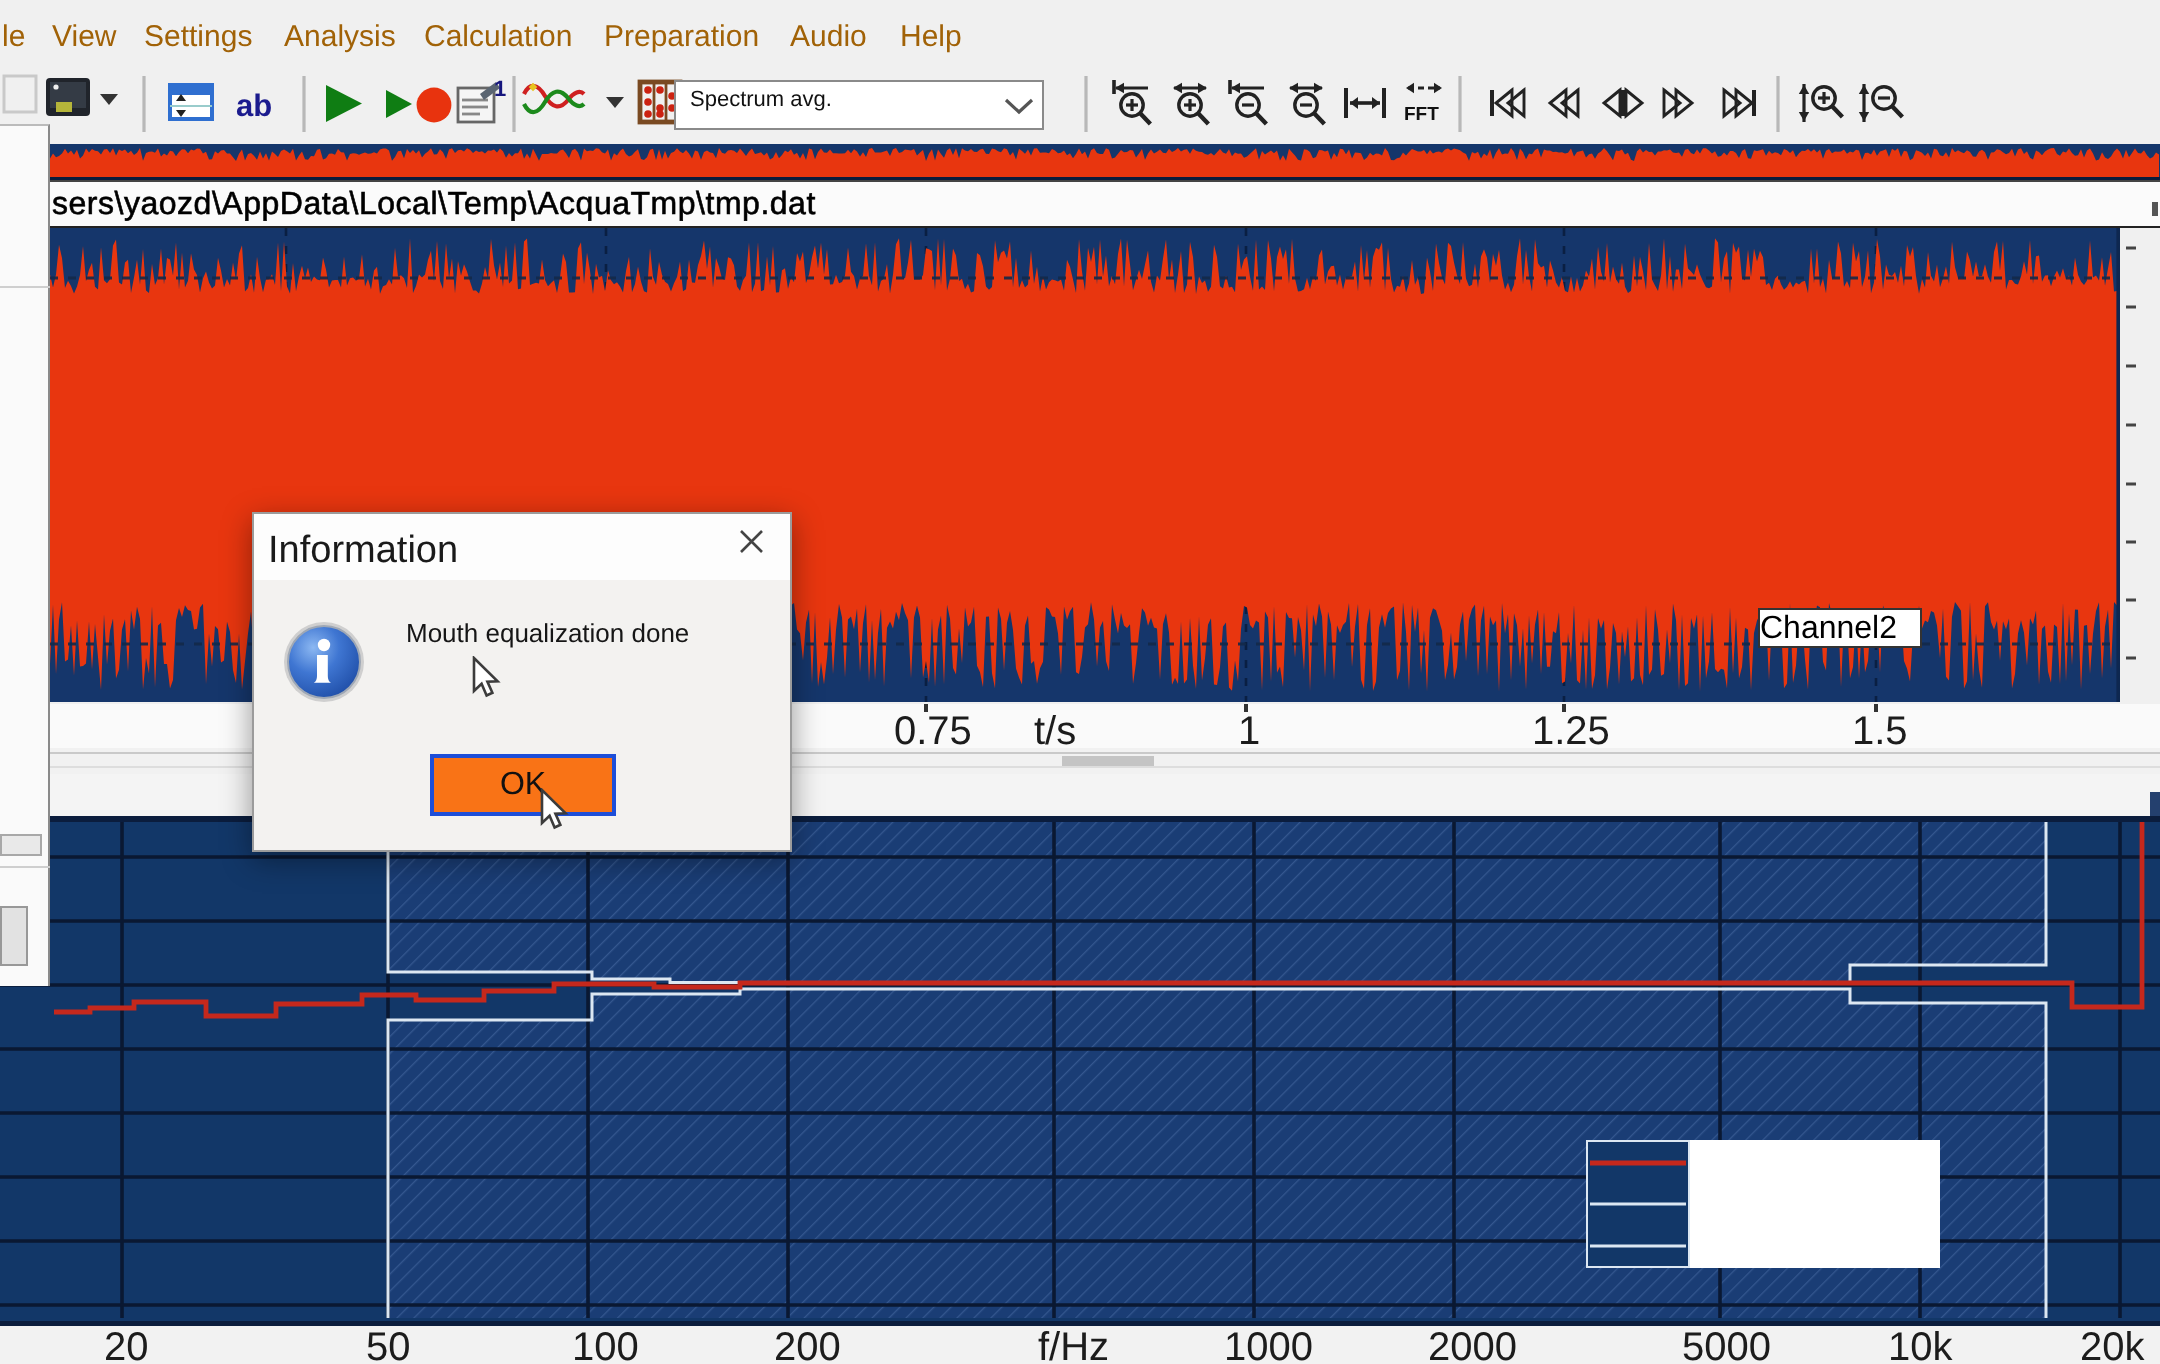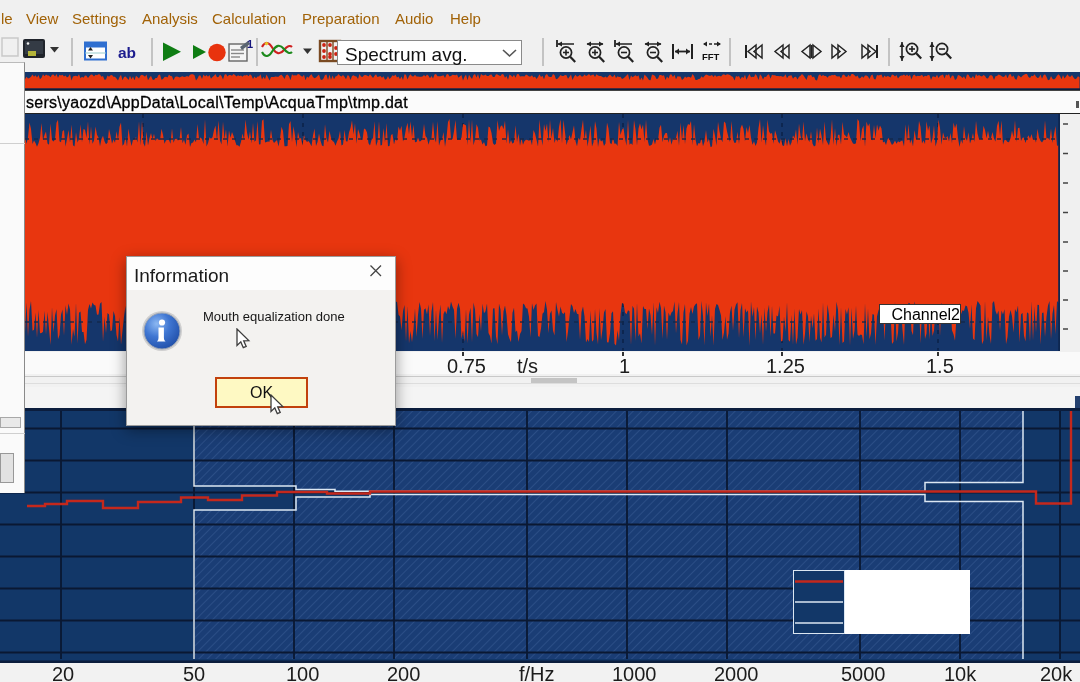--- a/index.html
+++ b/index.html
@@ -133,21 +133,21 @@
       <line x1="912" y1="46" x2="912" y2="52" stroke="#222" stroke-width="1.6"></line>
       <line x1="932" y1="42" x2="932" y2="61" stroke="#222" stroke-width="1.6"></line>
       <path d="M932,42.5 l-2.6,4.5 h5.2 Z" fill="#222"></path>
       <path d="M932,60.5 l-2.6,-4.5 h5.2 Z" fill="#222"></path>
       <circle cx="942" cy="49" r="5.6" fill="none" stroke="#222" stroke-width="1.7"></circle>
       <line x1="946.2" y1="53.3" x2="951.2" y2="58.5" stroke="#222" stroke-width="2.2"></line>
       <line x1="939" y1="49" x2="945" y2="49" stroke="#222" stroke-width="1.6"></line>
 </svg>
 
 <div class="abs" style="left:337px;top:40px;width:185px;height:25px;background:#fff;border:1px solid #8a8a8a"></div>
-<div class="abs" style="left:345px;top:44px;font-size:19px;color:#111">Spectrum avg.</div>
+<div class="abs" style="left:345px;top:44px;font-size:11px;color:#111">Spectrum avg.</div>
 <svg class="abs" style="left:500px;top:46px" width="20" height="14">
       <path d="M3,4 l6.5,6 L16,4" fill="none" stroke="#555" stroke-width="1.6"></path>
     </svg>
 
 <svg class="abs" style="left:25px;top:72px" width="1055" height="18" viewBox="0 0 1055 18">
   <rect x="0" y="0" width="1055" height="18" fill="#15366b"></rect>
   <path d="M0,7.3L1.5,4.8L3,6.6L4.5,6L6,4.8L7.5,2.4L9,4.8L10.5,3.3L12,5.4L13.5,2.9L15,7.3L16.5,5.8L18,2.2L19.5,4.3L21,2.5L22.5,3.4L24,3.6L25.5,5.3L27,2.8L28.5,2.5L30,4.5L31.5,2.1L33,5.8L34.5,2.7L36,3.5L37.5,2.8L39,4.6L40.5,3.4L42,5.5L43.5,4.4L45,2L46.5,8.4L48,4.5L49.5,3.9L51,3.7L52.5,4.4L54,2.2L55.5,6.3L57,4.7L58.5,5.8L60,3.4L61.5,3.7L63,6.1L64.5,4L66,2.6L67.5,2.8L69,4.6L70.5,2.7L72,3.2L73.5,2.2L75,2.4L76.5,4.7L78,3.9L79.5,7.7L81,7.6L82.5,3.6L84,4.7L85.5,3.2L87,3L88.5,4.7L90,4.7L91.5,6.6L93,8.5L94.5,4.9L96,2.8L97.5,8.2L99,5L100.5,4.5L102,5.9L103.5,7.9L105,3.8L106.5,7.3L108,4.6L109.5,8.3L111,3.7L112.5,5L114,6.5L115.5,3.5L117,2.7L118.5,3.6L120,4.8L121.5,2.4L123,8.2L124.5,5.8L126,3.8L127.5,7.6L129,7.9L130.5,6L132,6.1L133.5,2.9L135,2.5L136.5,7.7L138,7.1L139.5,4.9L141,4.8L142.5,5.4L144,2.5L145.5,4.1L147,4.2L148.5,8.3L150,5L151.5,4.6L153,4.8L154.5,5.4L156,4.8L157.5,4.2L159,4.9L160.5,4.7L162,4.1L163.5,4.7L165,2.8L166.5,2.2L168,2.3L169.5,3.2L171,8.4L172.5,6.5L174,3.6L175.5,3.4L177,7.1L178.5,2.5L180,4.5L181.5,3L183,4.8L184.5,3.1L186,6.7L187.5,4.9L189,3.8L190.5,2.1L192,5.2L193.5,5.1L195,2.6L196.5,4.1L198,7.4L199.5,2.8L201,2.1L202.5,4.5L204,3.1L205.5,2.9L207,3.8L208.5,2.1L210,2.9L211.5,4.5L213,3.2L214.5,4L216,3.6L217.5,4.7L219,3.3L220.5,3.4L222,2.8L223.5,4.3L225,2.3L226.5,3.6L228,6.9L229.5,4.5L231,6.2L232.5,4.6L234,4.6L235.5,2.2L237,7.4L238.5,4.7L240,7.2L241.5,2.4L243,5.2L244.5,8.4L246,5L247.5,5L249,5L250.5,4.5L252,4.7L253.5,4.8L255,3.2L256.5,2.8L258,4.6L259.5,7L261,3.3L262.5,2.4L264,4.3L265.5,8.2L267,2.3L268.5,3.6L270,3.2L271.5,3.5L273,2.1L274.5,2.4L276,4.1L277.5,4.7L279,2.7L280.5,8.2L282,4.6L283.5,5.7L285,3.5L286.5,2.3L288,5L289.5,6.3L291,5.6L292.5,3.9L294,2.6L295.5,7.5L297,8L298.5,6.6L300,2.9L301.5,2.4L303,8L304.5,2.6L306,7.8L307.5,3.4L309,7.3L310.5,4.5L312,3.9L313.5,2.1L315,3.8L316.5,4.6L318,3L319.5,4.7L321,7.3L322.5,3.2L324,3.7L325.5,7.9L327,4L328.5,3.2L330,4.3L331.5,4.5L333,7.1L334.5,2L336,4.4L337.5,4.9L339,3.3L340.5,3L342,3.4L343.5,4.5L345,2.3L346.5,4L348,6L349.5,3.8L351,2.3L352.5,5L354,4.6L355.5,4.1L357,5.7L358.5,4.3L360,7.7L361.5,6.9L363,4L364.5,7.1L366,5.5L367.5,3.2L369,4.1L370.5,2.6L372,5.4L373.5,4.4L375,7.2L376.5,4.5L378,8L379.5,2.3L381,2.8L382.5,7.6L384,4L385.5,2.3L387,4.2L388.5,4.4L390,2.8L391.5,4.6L393,4.6L394.5,4.8L396,4.7L397.5,4.6L399,2.9L400.5,4.6L402,2.6L403.5,3.7L405,6.3L406.5,4.1L408,6.5L409.5,2.5L411,2L412.5,4.3L414,4.3L415.5,4.3L417,3.8L418.5,3.2L420,6L421.5,2.6L423,2L424.5,4.5L426,4L427.5,2.7L429,3L430.5,3.2L432,2.5L433.5,5.7L435,4.2L436.5,3L438,8.5L439.5,4.7L441,2.6L442.5,8.2L444,2.7L445.5,5L447,6.9L448.5,3.1L450,2.1L451.5,5.5L453,2.1L454.5,7.1L456,2.1L457.5,3.3L459,3.6L460.5,2.5L462,3.9L463.5,4L465,2.8L466.5,2.4L468,4.9L469.5,5L471,2.3L472.5,2.6L474,3.6L475.5,4.1L477,2.1L478.5,2.6L480,5.8L481.5,4L483,7.8L484.5,2.4L486,3.5L487.5,4.9L489,2.7L490.5,5.7L492,2.3L493.5,2.1L495,4.4L496.5,4.2L498,4.3L499.5,4.6L501,2.5L502.5,3.3L504,4.6L505.5,4.4L507,3.2L508.5,5.6L510,4.6L511.5,7.1L513,5L514.5,2.2L516,5.1L517.5,3.8L519,7.2L520.5,3.1L522,2.1L523.5,4.5L525,5L526.5,5L528,2.1L529.5,2.9L531,7.2L532.5,6.8L534,4.9L535.5,3L537,4.1L538.5,4L540,3L541.5,3.2L543,6.7L544.5,4.7L546,2.5L547.5,7.9L549,4.8L550.5,2.7L552,4.7L553.5,3.9L555,2.7L556.5,4.4L558,4.6L559.5,2.4L561,4L562.5,3.2L564,2L565.5,3.8L567,2.9L568.5,2.6L570,4.9L571.5,2.2L573,3.4L574.5,3.9L576,4L577.5,5L579,5.4L580.5,4.5L582,5.7L583.5,4.1L585,2.5L586.5,4.2L588,4.9L589.5,2.6L591,6.1L592.5,4.3L594,4.9L595.5,4.8L597,6.9L598.5,6.3L600,4.9L601.5,3.5L603,2.1L604.5,7.9L606,3.5L607.5,5.2L609,4.2L610.5,3.2L612,4.6L613.5,3.2L615,8.2L616.5,5.6L618,8.4L619.5,2.4L621,4.1L622.5,5.7L624,7.9L625.5,8.2L627,2.6L628.5,2.9L630,4L631.5,7.1L633,6.5L634.5,3L636,3.1L637.5,3.7L639,3.3L640.5,7.9L642,4.5L643.5,6.6L645,2.4L646.5,2.6L648,5.1L649.5,2.8L651,7.3L652.5,4.3L654,4.4L655.5,4.6L657,8L658.5,6.7L660,4.4L661.5,5.7L663,4.8L664.5,4.9L666,5.8L667.5,2L669,3.9L670.5,8L672,8.1L673.5,7.1L675,6.7L676.5,4.3L678,5.7L679.5,4L681,2.5L682.5,3.1L684,3.7L685.5,3.8L687,3L688.5,5.1L690,3L691.5,4.8L693,4L694.5,3.7L696,4.4L697.5,2.7L699,2.2L700.5,3.2L702,2.3L703.5,2.6L705,3.1L706.5,4.3L708,5L709.5,8.4L711,4L712.5,4.7L714,3.9L715.5,7.2L717,4.7L718.5,6L720,2.8L721.5,7.8L723,4.4L724.5,2.1L726,5.3L727.5,4.8L729,4.9L730.5,2L732,4L733.5,8L735,2.3L736.5,4.1L738,7.6L739.5,4.8L741,5.1L742.5,3L744,2.2L745.5,6.7L747,2.7L748.5,3.2L750,3.3L751.5,4L753,3.9L754.5,4.3L756,4.1L757.5,4.8L759,4.4L760.5,2.3L762,6.3L763.5,4L765,3.6L766.5,3.2L768,6.7L769.5,5.1L771,4.7L772.5,7.4L774,4.8L775.5,3.7L777,2L778.5,3.6L780,5.7L781.5,8.1L783,3.2L784.5,3.5L786,2.7L787.5,5.3L789,4.4L790.5,7.9L792,8.5L793.5,3.6L795,2.2L796.5,4.2L798,3L799.5,4L801,3.9L802.5,5.8L804,3.8L805.5,3.8L807,3.1L808.5,3.3L810,2.7L811.5,4.2L813,4.5L814.5,4.2L816,6.4L817.5,2.9L819,2.5L820.5,4.5L822,5.1L823.5,2.8L825,4.8L826.5,2.1L828,2.1L829.5,3.2L831,4.7L832.5,3.6L834,6.4L835.5,6L837,4.3L838.5,5.7L840,3.5L841.5,3.5L843,4.5L844.5,7L846,3.5L847.5,2.5L849,7.1L850.5,7.4L852,3.1L853.5,3.5L855,3.1L856.5,2.6L858,5.9L859.5,3.4L861,4.9L862.5,4.1L864,4.5L865.5,5.6L867,2.5L868.5,3.1L870,4.5L871.5,3.1L873,6.6L874.5,4.6L876,3.4L877.5,3.5L879,2.5L880.5,3.9L882,2.6L883.5,4.2L885,2.7L886.5,7.4L888,3.4L889.5,2.5L891,4.6L892.5,3.7L894,3.9L895.5,3.7L897,2.8L898.5,4.9L900,3.7L901.5,4.2L903,2.9L904.5,3.3L906,8L907.5,4.5L909,4.4L910.5,5.2L912,2.8L913.5,5.9L915,3.8L916.5,3.2L918,2.6L919.5,6.5L921,2.4L922.5,3.4L924,2.1L925.5,6.5L927,3.4L928.5,3.8L930,8.1L931.5,7.1L933,3.1L934.5,3.6L936,4.4L937.5,6L939,4.2L940.5,7.3L942,2.4L943.5,2.7L945,5.6L946.5,6.1L948,4.1L949.5,6.8L951,2L952.5,4.1L954,3.1L955.5,4L957,4.6L958.5,3.1L960,4L961.5,6.2L963,6.4L964.5,3.7L966,2.9L967.5,4.1L969,7.9L970.5,4.2L972,4.1L973.5,2.6L975,3L976.5,4.1L978,5.1L979.5,4.5L981,2.4L982.5,6.2L984,2.7L985.5,2.1L987,5L988.5,3.6L990,6.9L991.5,7.8L993,3.3L994.5,4L996,5.6L997.5,3.8L999,2.7L1000.5,2.1L1002,2L1003.5,5L1005,5.9L1006.5,3.8L1008,4.2L1009.5,2.3L1011,4.5L1012.5,5.9L1014,5.6L1015.5,2.6L1017,6.8L1018.5,3.2L1020,2.2L1021.5,4.8L1023,8.3L1024.5,7.8L1026,4.1L1027.5,6.8L1029,7.5L1030.5,6.3L1032,3.8L1033.5,2.3L1035,3.9L1036.5,7.2L1038,2.9L1039.5,6.6L1041,4.5L1042.5,2.3L1044,4.5L1045.5,4.8L1047,3.1L1048.5,5.6L1050,7.2L1051.5,6.5L1053,4.2L1054.5,5.3L1054.5,16.5L1053,16.5L1051.5,16.5L1050,16.5L1048.5,16.5L1047,16.5L1045.5,16.5L1044,16.5L1042.5,16.5L1041,16.5L1039.5,16.5L1038,16.5L1036.5,16.5L1035,16.5L1033.5,16.5L1032,16.5L1030.5,16.5L1029,16.5L1027.5,16.5L1026,16.5L1024.5,16.5L1023,16.5L1021.5,16.5L1020,16.5L1018.5,16.5L1017,16.5L1015.5,16.5L1014,16.5L1012.5,16.5L1011,16.5L1009.5,16.5L1008,16.5L1006.5,16.5L1005,16.5L1003.5,16.5L1002,16.5L1000.5,16.5L999,16.5L997.5,16.5L996,16.5L994.5,16.5L993,16.5L991.5,16.5L990,16.5L988.5,16.5L987,16.5L985.5,16.5L984,16.5L982.5,16.5L981,16.5L979.5,16.5L978,16.5L976.5,16.5L975,16.5L973.5,16.5L972,16.5L970.5,16.5L969,16.5L967.5,16.5L966,16.5L964.5,16.5L963,16.5L961.5,16.5L960,16.5L958.5,16.5L957,16.5L955.5,16.5L954,16.5L952.5,16.5L951,16.5L949.5,16.5L948,16.5L946.5,16.5L945,16.5L943.5,16.5L942,16.5L940.5,16.5L939,16.5L937.5,16.5L936,16.5L934.5,16.5L933,16.5L931.5,16.5L930,16.5L928.5,16.5L927,16.5L925.5,16.5L924,16.5L922.5,16.5L921,16.5L919.5,16.5L918,16.5L916.5,16.5L915,16.5L913.5,16.5L912,16.5L910.5,16.5L909,16.5L907.5,16.5L906,16.5L904.5,16.5L903,16.5L901.5,16.5L900,16.5L898.5,16.5L897,16.5L895.5,16.5L894,16.5L892.5,16.5L891,16.5L889.5,16.5L888,16.5L886.5,16.5L885,16.5L883.5,16.5L882,16.5L880.5,16.5L879,16.5L877.5,16.5L876,16.5L874.5,16.5L873,16.5L871.5,16.5L870,16.5L868.5,16.5L867,16.5L865.5,16.5L864,16.5L862.5,16.5L861,16.5L859.5,16.5L858,16.5L856.5,16.5L855,16.5L853.5,16.5L852,16.5L850.5,16.5L849,16.5L847.5,16.5L846,16.5L844.5,16.5L843,16.5L841.5,16.5L840,16.5L838.5,16.5L837,16.5L835.5,16.5L834,16.5L832.5,16.5L831,16.5L829.5,16.5L828,16.5L826.5,16.5L825,16.5L823.5,16.5L822,16.5L820.5,16.5L819,16.5L817.5,16.5L816,16.5L814.5,16.5L813,16.5L811.5,16.5L810,16.5L808.5,16.5L807,16.5L805.5,16.5L804,16.5L802.5,16.5L801,16.5L799.5,16.5L798,16.5L796.5,16.5L795,16.5L793.5,16.5L792,16.5L790.5,16.5L789,16.5L787.5,16.5L786,16.5L784.5,16.5L783,16.5L781.5,16.5L780,16.5L778.5,16.5L777,16.5L775.5,16.5L774,16.5L772.5,16.5L771,16.5L769.5,16.5L768,16.5L766.5,16.5L765,16.5L763.5,16.5L762,16.5L760.5,16.5L759,16.5L757.5,16.5L756,16.5L754.5,16.5L753,16.5L751.5,16.5L750,16.5L748.5,16.5L747,16.5L745.5,16.5L744,16.5L742.5,16.5L741,16.5L739.5,16.5L738,16.5L736.5,16.5L735,16.5L733.5,16.5L732,16.5L730.5,16.5L729,16.5L727.5,16.5L726,16.5L724.5,16.5L723,16.5L721.5,16.5L720,16.5L718.5,16.5L717,16.5L715.5,16.5L714,16.5L712.5,16.5L711,16.5L709.5,16.5L708,16.5L706.5,16.5L705,16.5L703.5,16.5L702,16.5L700.5,16.5L699,16.5L697.5,16.5L696,16.5L694.5,16.5L693,16.5L691.5,16.5L690,16.5L688.5,16.5L687,16.5L685.5,16.5L684,16.5L682.5,16.5L681,16.5L679.5,16.5L678,16.5L676.5,16.5L675,16.5L673.5,16.5L672,16.5L670.5,16.5L669,16.5L667.5,16.5L666,16.5L664.5,16.5L663,16.5L661.5,16.5L660,16.5L658.5,16.5L657,16.5L655.5,16.5L654,16.5L652.5,16.5L651,16.5L649.5,16.5L648,16.5L646.5,16.5L645,16.5L643.5,16.5L642,16.5L640.5,16.5L639,16.5L637.5,16.5L636,16.5L634.5,16.5L633,16.5L631.5,16.5L630,16.5L628.5,16.5L627,16.5L625.5,16.5L624,16.5L622.5,16.5L621,16.5L619.5,16.5L618,16.5L616.5,16.5L615,16.5L613.5,16.5L612,16.5L610.5,16.5L609,16.5L607.5,16.5L606,16.5L604.5,16.5L603,16.5L601.5,16.5L600,16.5L598.5,16.5L597,16.5L595.5,16.5L594,16.5L592.5,16.5L591,16.5L589.5,16.5L588,16.5L586.5,16.5L585,16.5L583.5,16.5L582,16.5L580.5,16.5L579,16.5L577.5,16.5L576,16.5L574.5,16.5L573,16.5L571.5,16.5L570,16.5L568.5,16.5L567,16.5L565.5,16.5L564,16.5L562.5,16.5L561,16.5L559.5,16.5L558,16.5L556.5,16.5L555,16.5L553.5,16.5L552,16.5L550.5,16.5L549,16.5L547.5,16.5L546,16.5L544.5,16.5L543,16.5L541.5,16.5L540,16.5L538.5,16.5L537,16.5L535.5,16.5L534,16.5L532.5,16.5L531,16.5L529.5,16.5L528,16.5L526.5,16.5L525,16.5L523.5,16.5L522,16.5L520.5,16.5L519,16.5L517.5,16.5L516,16.5L514.5,16.5L513,16.5L511.5,16.5L510,16.5L508.5,16.5L507,16.5L505.5,16.5L504,16.5L502.5,16.5L501,16.5L499.5,16.5L498,16.5L496.5,16.5L495,16.5L493.5,16.5L492,16.5L490.5,16.5L489,16.5L487.5,16.5L486,16.5L484.5,16.5L483,16.5L481.5,16.5L480,16.5L478.5,16.5L477,16.5L475.5,16.5L474,16.5L472.5,16.5L471,16.5L469.5,16.5L468,16.5L466.5,16.5L465,16.5L463.5,16.5L462,16.5L460.5,16.5L459,16.5L457.5,16.5L456,16.5L454.5,16.5L453,16.5L451.5,16.5L450,16.5L448.5,16.5L447,16.5L445.5,16.5L444,16.5L442.5,16.5L441,16.5L439.5,16.5L438,16.5L436.5,16.5L435,16.5L433.5,16.5L432,16.5L430.5,16.5L429,16.5L427.5,16.5L426,16.5L424.5,16.5L423,16.5L421.5,16.5L420,16.5L418.5,16.5L417,16.5L415.5,16.5L414,16.5L412.5,16.5L411,16.5L409.5,16.5L408,16.5L406.5,16.5L405,16.5L403.5,16.5L402,16.5L400.5,16.5L399,16.5L397.5,16.5L396,16.5L394.5,16.5L393,16.5L391.5,16.5L390,16.5L388.5,16.5L387,16.5L385.5,16.5L384,16.5L382.5,16.5L381,16.5L379.5,16.5L378,16.5L376.5,16.5L375,16.5L373.5,16.5L372,16.5L370.5,16.5L369,16.5L367.5,16.5L366,16.5L364.5,16.5L363,16.5L361.5,16.5L360,16.5L358.5,16.5L357,16.5L355.5,16.5L354,16.5L352.5,16.5L351,16.5L349.5,16.5L348,16.5L346.5,16.5L345,16.5L343.5,16.5L342,16.5L340.5,16.5L339,16.5L337.5,16.5L336,16.5L334.5,16.5L333,16.5L331.5,16.5L330,16.5L328.5,16.5L327,16.5L325.5,16.5L324,16.5L322.5,16.5L321,16.5L319.5,16.5L318,16.5L316.5,16.5L315,16.5L313.5,16.5L312,16.5L310.5,16.5L309,16.5L307.5,16.5L306,16.5L304.5,16.5L303,16.5L301.5,16.5L300,16.5L298.5,16.5L297,16.5L295.5,16.5L294,16.5L292.5,16.5L291,16.5L289.5,16.5L288,16.5L286.5,16.5L285,16.5L283.5,16.5L282,16.5L280.5,16.5L279,16.5L277.5,16.5L276,16.5L274.5,16.5L273,16.5L271.5,16.5L270,16.5L268.5,16.5L267,16.5L265.5,16.5L264,16.5L262.5,16.5L261,16.5L259.5,16.5L258,16.5L256.5,16.5L255,16.5L253.5,16.5L252,16.5L250.5,16.5L249,16.5L247.5,16.5L246,16.5L244.5,16.5L243,16.5L241.5,16.5L240,16.5L238.5,16.5L237,16.5L235.5,16.5L234,16.5L232.5,16.5L231,16.5L229.5,16.5L228,16.5L226.5,16.5L225,16.5L223.5,16.5L222,16.5L220.5,16.5L219,16.5L217.5,16.5L216,16.5L214.5,16.5L213,16.5L211.5,16.5L210,16.5L208.5,16.5L207,16.5L205.5,16.5L204,16.5L202.5,16.5L201,16.5L199.5,16.5L198,16.5L196.5,16.5L195,16.5L193.5,16.5L192,16.5L190.5,16.5L189,16.5L187.5,16.5L186,16.5L184.5,16.5L183,16.5L181.5,16.5L180,16.5L178.5,16.5L177,16.5L175.5,16.5L174,16.5L172.5,16.5L171,16.5L169.5,16.5L168,16.5L166.5,16.5L165,16.5L163.5,16.5L162,16.5L160.5,16.5L159,16.5L157.5,16.5L156,16.5L154.5,16.5L153,16.5L151.5,16.5L150,16.5L148.5,16.5L147,16.5L145.5,16.5L144,16.5L142.5,16.5L141,16.5L139.5,16.5L138,16.5L136.5,16.5L135,16.5L133.5,16.5L132,16.5L130.5,16.5L129,16.5L127.5,16.5L126,16.5L124.5,16.5L123,16.5L121.5,16.5L120,16.5L118.5,16.5L117,16.5L115.5,16.5L114,16.5L112.5,16.5L111,16.5L109.5,16.5L108,16.5L106.5,16.5L105,16.5L103.5,16.5L102,16.5L100.5,16.5L99,16.5L97.5,16.5L96,16.5L94.5,16.5L93,16.5L91.5,16.5L90,16.5L88.5,16.5L87,16.5L85.5,16.5L84,16.5L82.5,16.5L81,16.5L79.5,16.5L78,16.5L76.5,16.5L75,16.5L73.5,16.5L72,16.5L70.5,16.5L69,16.5L67.5,16.5L66,16.5L64.5,16.5L63,16.5L61.5,16.5L60,16.5L58.5,16.5L57,16.5L55.5,16.5L54,16.5L52.5,16.5L51,16.5L49.5,16.5L48,16.5L46.5,16.5L45,16.5L43.5,16.5L42,16.5L40.5,16.5L39,16.5L37.5,16.5L36,16.5L34.5,16.5L33,16.5L31.5,16.5L30,16.5L28.5,16.5L27,16.5L25.5,16.5L24,16.5L22.5,16.5L21,16.5L19.5,16.5L18,16.5L16.5,16.5L15,16.5L13.5,16.5L12,16.5L10.5,16.5L9,16.5L7.5,16.5L6,16.5L4.5,16.5L3,16.5L1.5,16.5L0,16.5Z" fill="#e8360f"></path>
   <rect x="0" y="16.5" width="1055" height="1.5" fill="#0a1c3c"></rect>
 </svg>
 
@@ -174,21 +174,21 @@
         <line x1="3" y1="39.5" x2="8" y2="39.5"></line>
     <line x1="3" y1="69" x2="8" y2="69"></line>
         <line x1="3" y1="98.5" x2="8" y2="98.5"></line>
     <line x1="3" y1="128" x2="8" y2="128"></line>
         <line x1="3" y1="157" x2="8" y2="157"></line>
     <line x1="3" y1="186" x2="8" y2="186"></line>
         <line x1="3" y1="215" x2="8" y2="215"></line>
   </g>
 </svg>
 
-<div class="abs" style="left:879px;top:304px;width:82px;height:20px;background:#fff;border:1px solid #333;font-size:16px;color:#000;text-align:right;line-height:19px">Channel2</div>
+<div class="abs" style="left:879px;top:304px;width:82px;height:20px;background:#fff;border:1px solid #333;font-size:16px;color:#000;text-align:left;line-height:19px">Channel2</div>
 
 <div class="abs" style="left:25px;top:352px;width:1055px;height:22px;background:#fafafa"></div>
 <div class="abs axlab" style="left:447px;top:355px">0.75</div>
 <div class="abs axlab" style="left:517px;top:355px">t/s</div>
 <div class="abs axlab" style="left:619px;top:355px">1</div>
 <div class="abs axlab" style="left:766px;top:355px">1.25</div>
 <div class="abs axlab" style="left:926px;top:355px">1.5</div>
 
 <div class="abs" style="left:25px;top:374px;width:1055px;height:13px;background:#f1f1f1"></div>
 <div class="abs" style="left:25px;top:376px;width:1055px;height:1px;background:#c9c9c9"></div>
@@ -276,21 +276,21 @@
             <stop offset="45%" stop-color="#3f76d2"></stop>
             <stop offset="100%" stop-color="#1d4ba4"></stop>
     </radialGradient>
         </defs>
     <circle cx="21" cy="21" r="20" fill="#cfcfcf"></circle>
     <circle cx="21" cy="21" r="18" fill="url(#ib)" stroke="#9fa8b5" stroke-width="1"></circle>
     <circle cx="21" cy="12.5" r="3.1" fill="#fff"></circle>
     <path d="M17.5,17.5 h5.4 v10.5 q0,2.6 1.6,3.4 h-8.6 q1.6,-0.8 1.6,-3.4 Z" fill="#fff"></path>
   </svg>
   <div style="position:absolute;left:76px;top:52px;font-size:13px;color:#161616;white-space:nowrap">Mouth equalization done</div>
-  <div style="position:absolute;left:88px;top:120px;width:93px;height:31px;background:#fef9c3;border:2px solid #c2410c;font-size:16px;color:#111;text-align:center;line-height:27px">OK</div>
+  <div style="position:absolute;left:88px;top:120px;width:93px;height:31px;background:#f97316;border:2px solid #1d4ed8;font-size:16px;color:#111;text-align:center;line-height:27px">OK</div>
 </div>
 
 <svg class="abs" style="left:234px;top:328px;z-index:50" width="20" height="24" viewBox="0 0 20 24">
   <path d="M3,1 L3,17.5 L6.8,13.9 L9.3,19.7 L12.2,18.4 L9.7,12.8 L14.8,12.6 Z" fill="#fff" stroke="#3c3c3c" stroke-width="1.3"></path>
 </svg>
 <svg class="abs" style="left:268px;top:394px;z-index:50" width="20" height="24" viewBox="0 0 20 24">
   <path d="M3,1 L3,17.5 L6.8,13.9 L9.3,19.7 L12.2,18.4 L9.7,12.8 L14.8,12.6 Z" fill="#fff" stroke="#3c3c3c" stroke-width="1.3"></path>
 </svg>
 
 </div>

